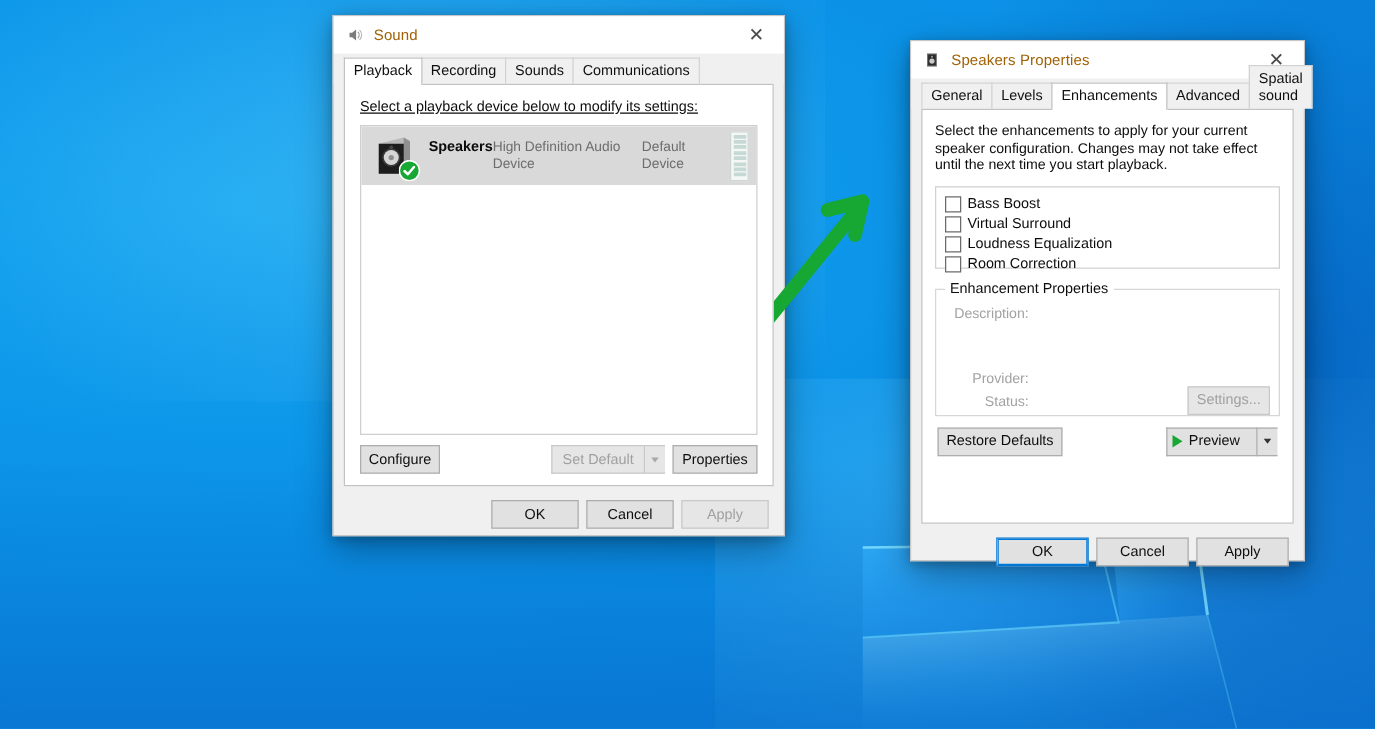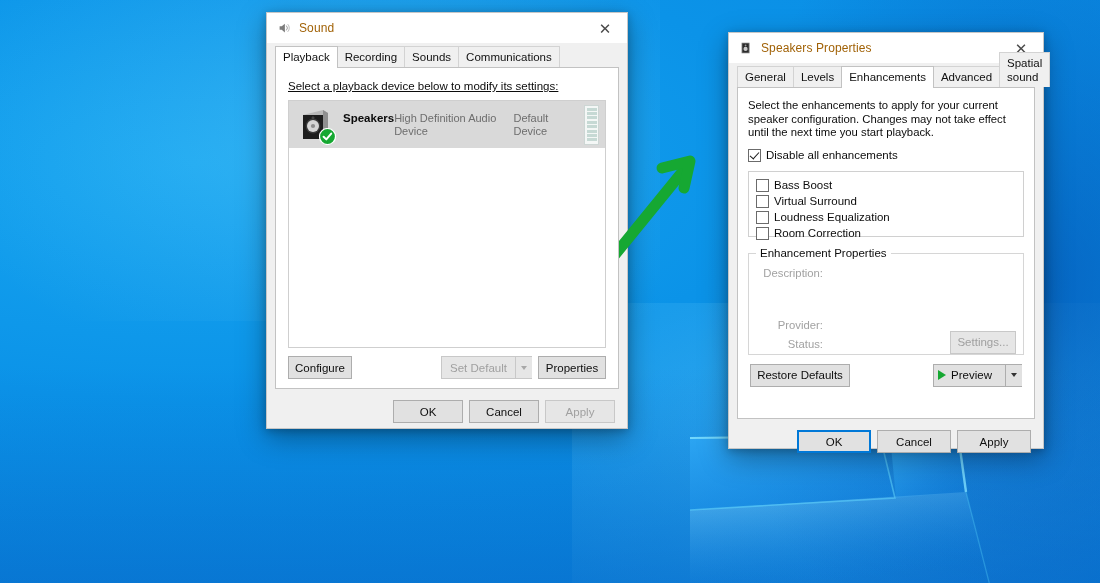--- a/index.html
+++ b/index.html
@@ -247,26 +247,20 @@
     <div class="tab">General</div>
     <div class="tab">Levels</div>
     <div class="tab active">Enhancements</div>
     <div class="tab">Advanced</div>
     <div class="tab">Spatial sound</div>
   </div>
 
   <div class="tabpane" id="spk-pane">
     <div class="spk-desc">Select the enhancements to apply for your current speaker configuration. Changes may not take effect until the next time you start playback.</div>
 
-    <div style="padding:9px 0 0 10px;">
-      <label class="cbrow">
-        <span class="cb checked"></span>
-        <span>Disable all enhancements</span>
-      </label>
-    </div>
 
     <div class="enh-list">
       <label class="cbrow">
         <span class="cb"></span>
         <span>Bass Boost</span>
       </label>
       <label class="cbrow">
         <span class="cb"></span>
         <span>Virtual Surround</span>
       </label>

